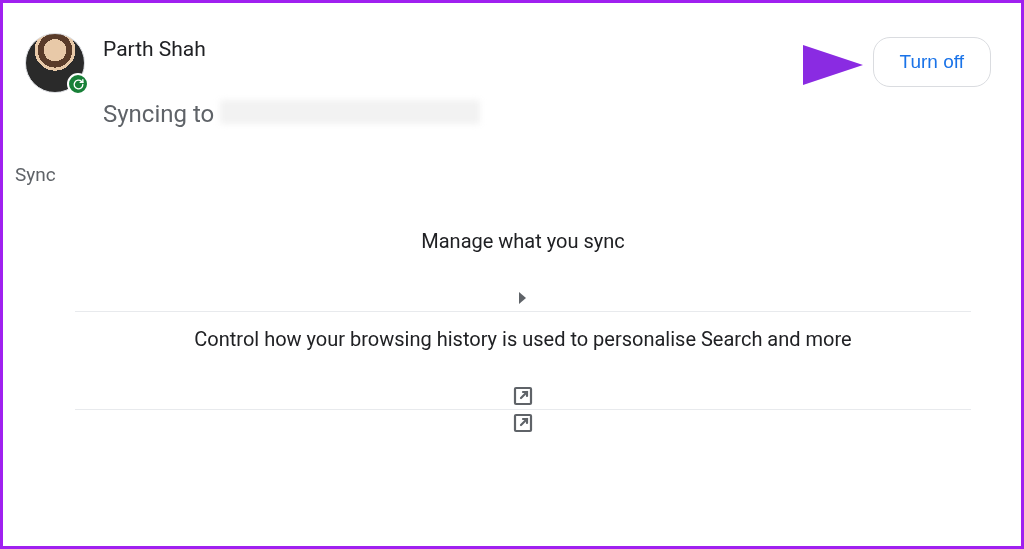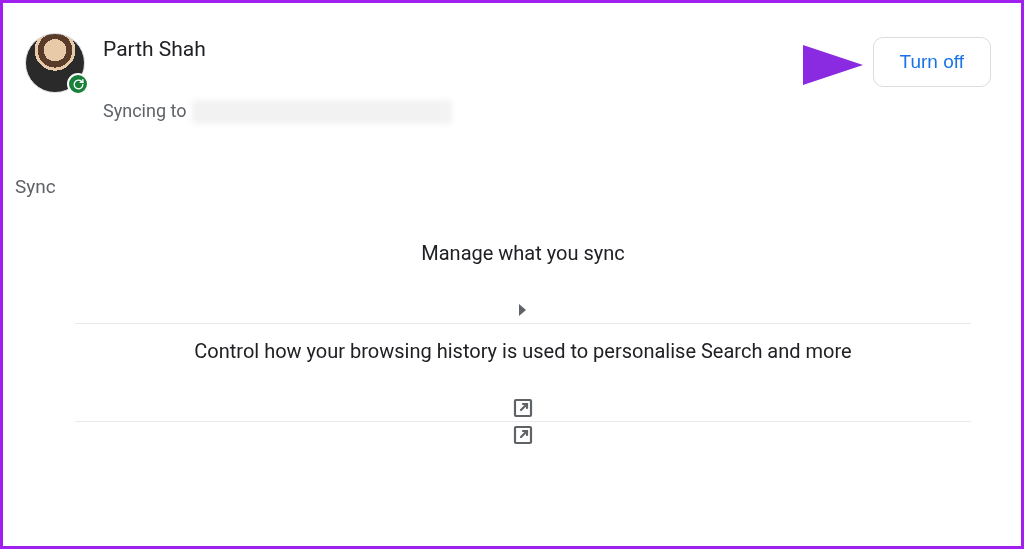--- a/index.html
+++ b/index.html
@@ -36,41 +36,41 @@
     }
     .sync-badge {
       position: absolute; right: -4px; bottom: -2px;
       width: 22px; height: 22px; border-radius: 50%;
       background: #188038; border: 2px solid #fff;
       display: flex; align-items: center; justify-content: center;
     }
     .sync-badge svg { width: 13px; height: 13px; }
     .account-text { flex: 1; padding-top: 4px; }
     .user-name { font-size: 21px; font-weight: 400; color: #202124; margin-bottom: 5px; }
-    .sync-line { font-size: 18px; color: #5f6368; display: flex; align-items: flex-start; gap: 6px; margin-top: 39px; }
+    .sync-line { font-size: 24px; color: #5f6368; display: flex; align-items: flex-start; gap: 6px; margin-top: 39px; }
     .blur {
       display: inline-block; width: 260px; height: 24px;
       background: #f2f2f2; filter: blur(3px); border-radius: 2px;
     }
     .turn-off-btn {
       background: #fff;
       border: 1px solid #dadce0;
-      border-radius: 10px;
+      border-radius: 17px;
       color: #1a73e8;
       font-size: 19px;
       font-weight: 500;
       padding: 13px 26px;
       cursor: pointer;
       align-self: flex-start;
       margin-top: 4px;
     }
     .section-header {
       font-size: 19px;
       color: #5f6368;
-      margin-top: 51px;
+      margin-top: 35px;
       margin-bottom: 28px;
     }
     .rows { padding-left: 60px; padding-right: 20px; }
     .row {
       display: flex; align-items: center; justify-content: space-between;
       min-height: 72px;
       border-bottom: 1px solid #e8eaed;
       cursor: pointer;
       gap: 16px;
       flex-direction: column;

